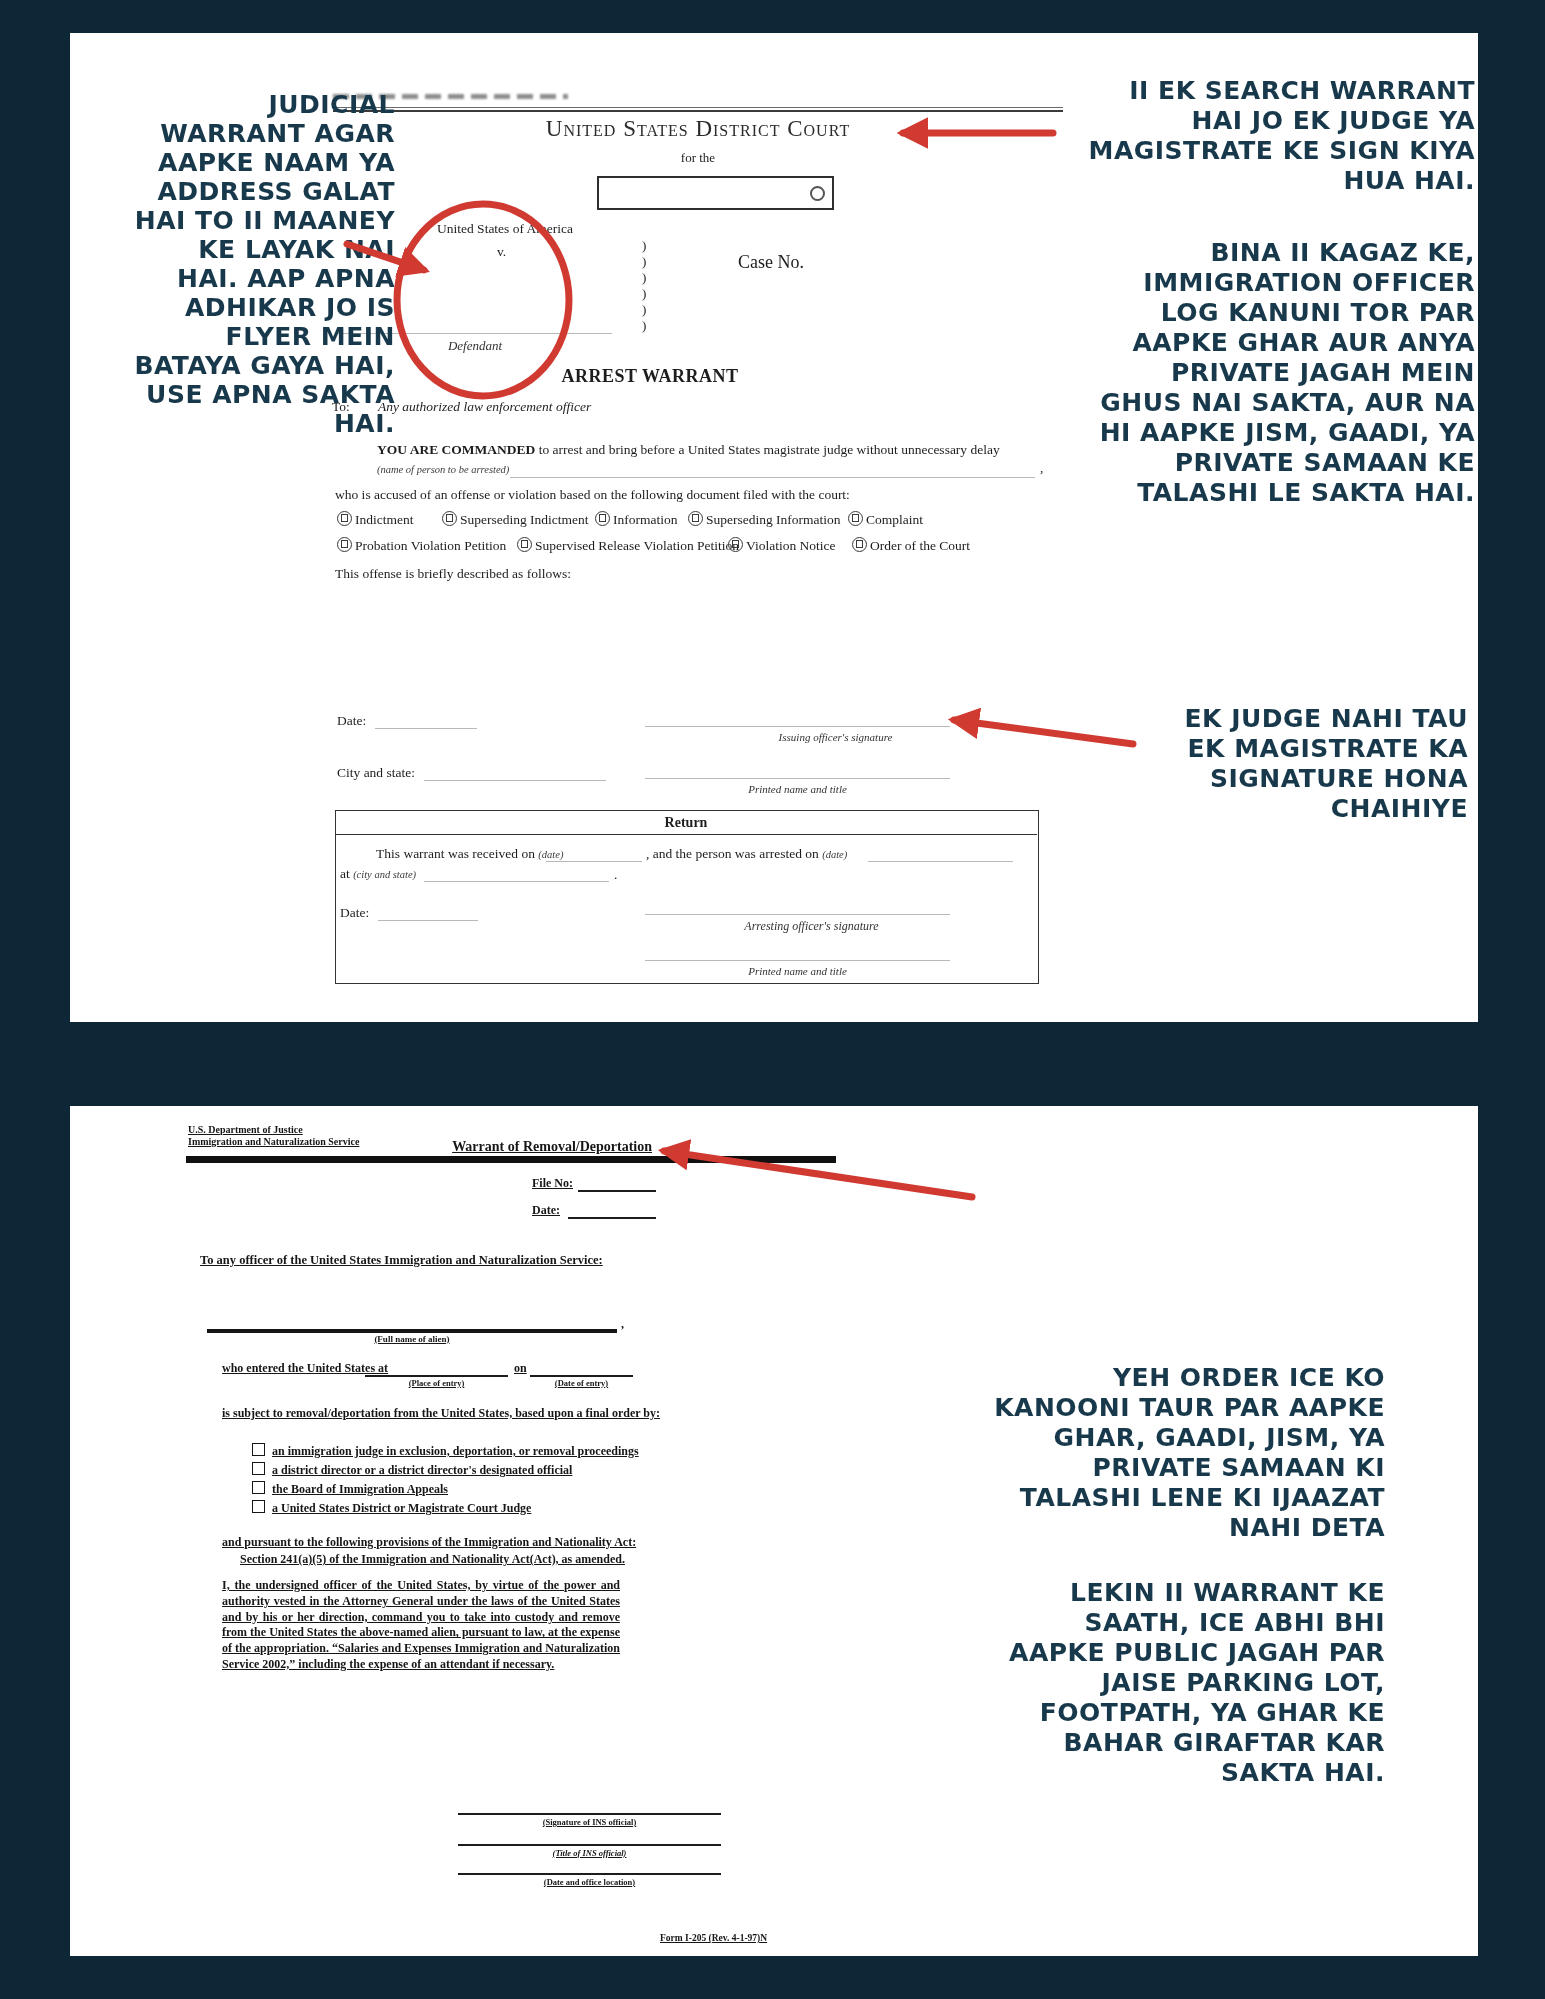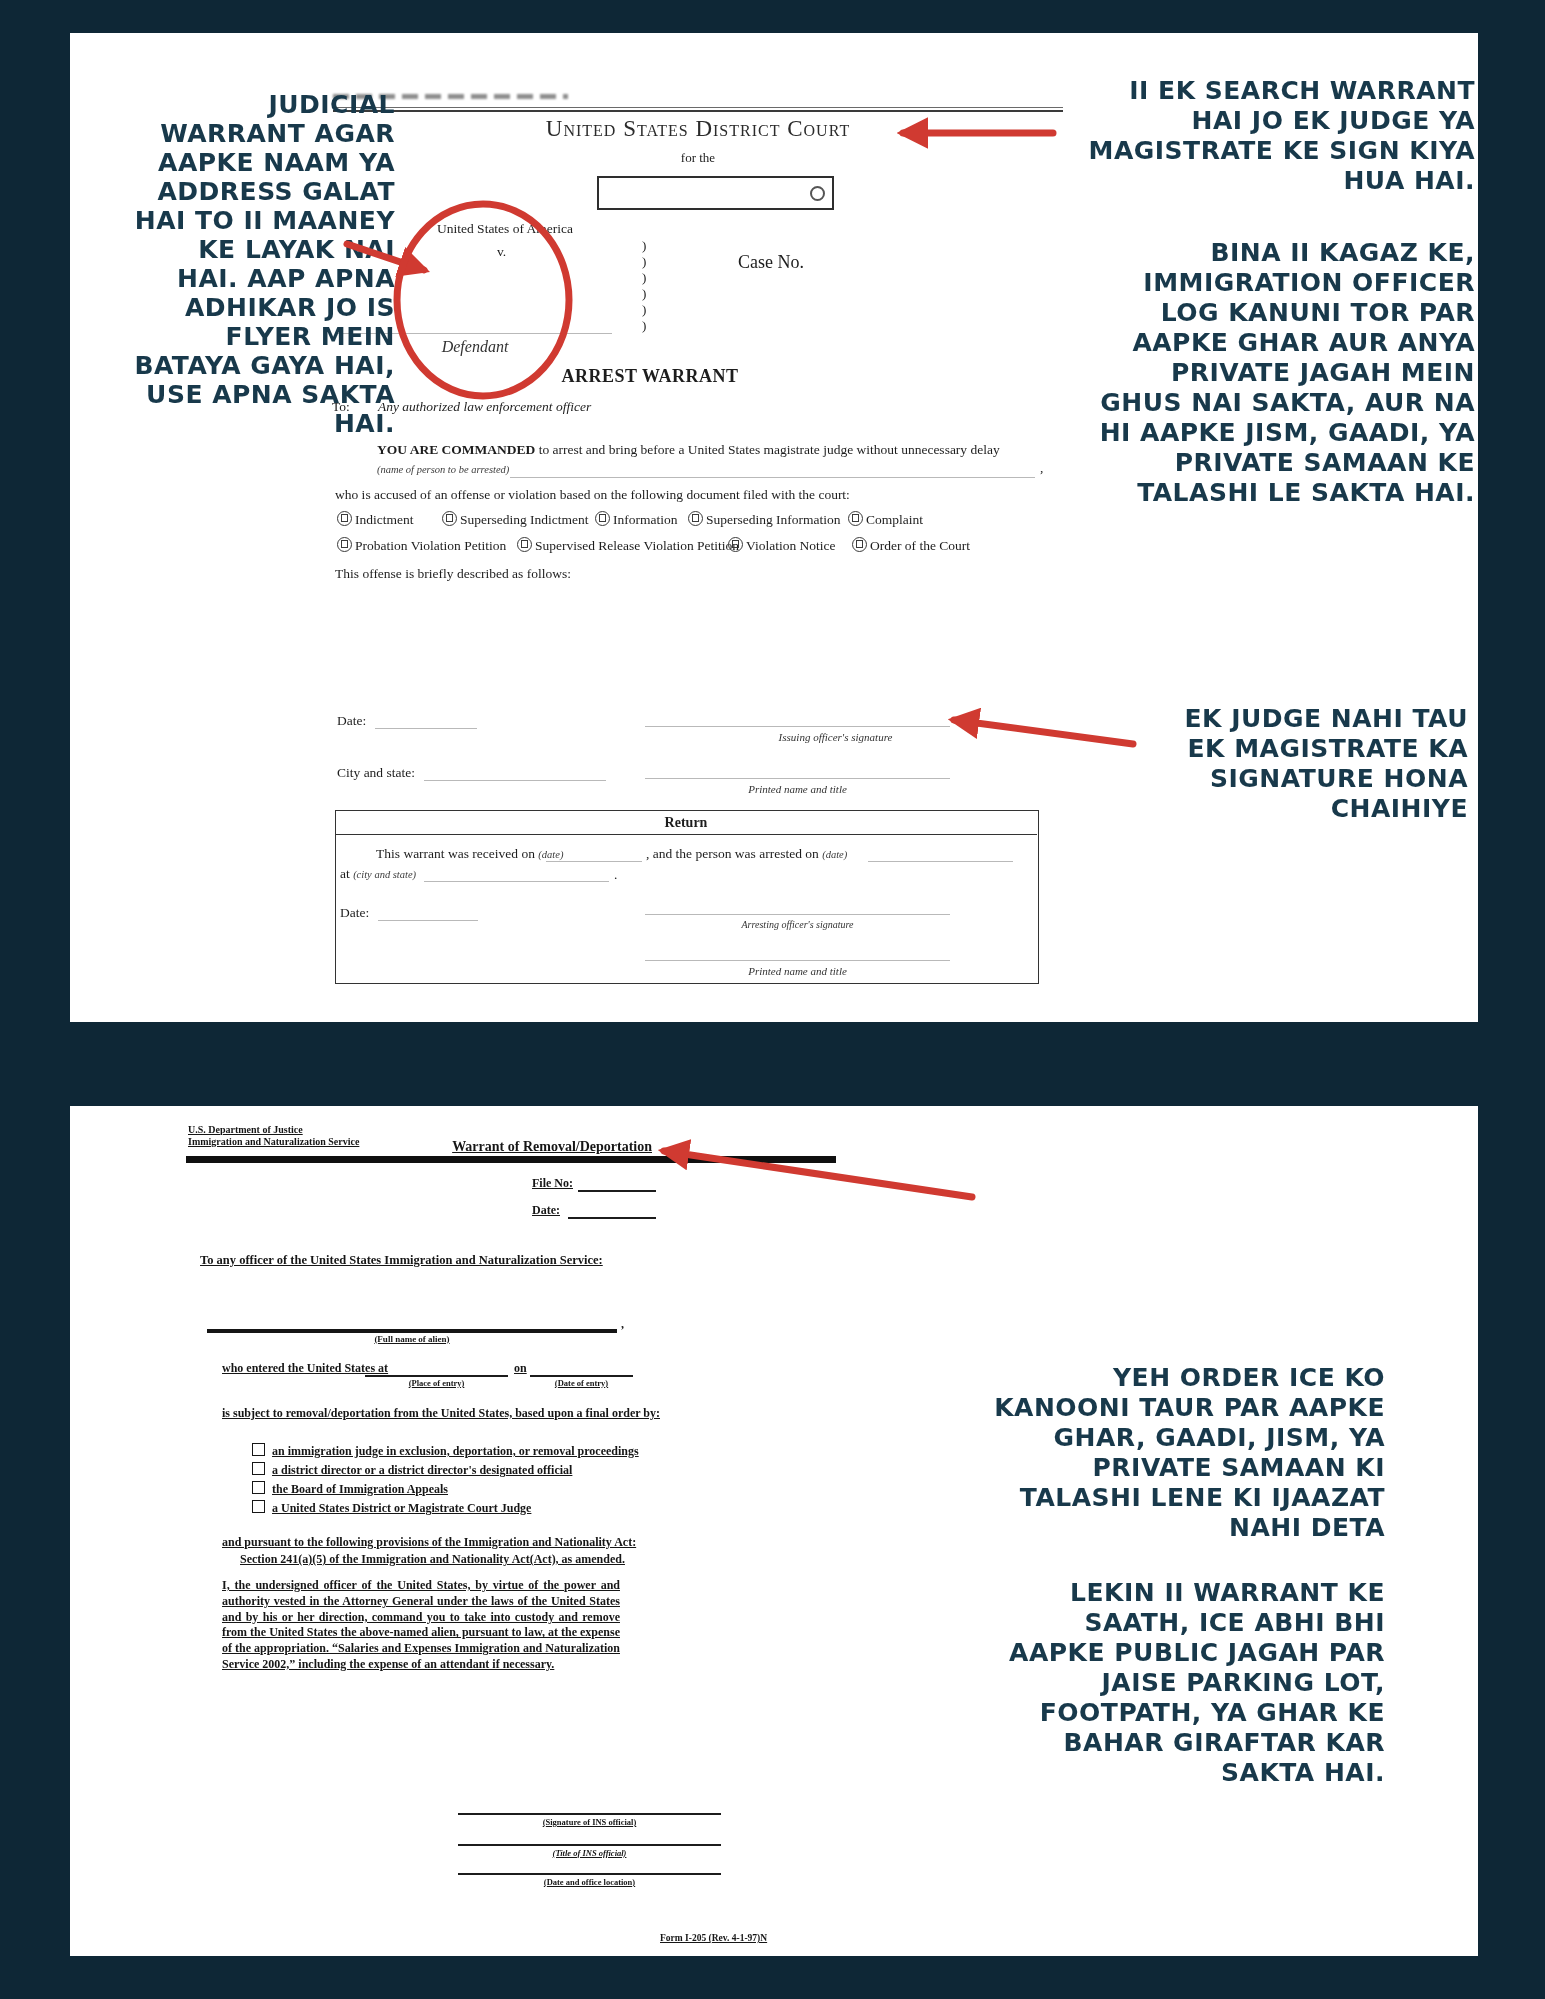--- a/index.html
+++ b/index.html
@@ -68,21 +68,21 @@
     <div class="abs" style="left:497px;top:244px;">v.</div>
     <div class="abs" style="left:642px;top:238px;white-space:pre-line;font-size:13px;line-height:16px;">)
 )
 )
 )
 )
 )</div>
     <div class="abs" style="left:738px;top:252px;font-size:18px;">Case No.</div>
 
     <div class="abs line" style="left:338px;top:333px;width:274px;"></div>
-    <div class="abs ctr ital" style="left:338px;top:338px;width:274px;font-size:16px;color:#333;">Defendant</div>
+    <div class="abs ctr ital" style="left:338px;top:338px;width:274px;font-size:13px;color:#333;">Defendant</div>
 
     <div class="abs ctr" style="left:470px;top:366px;width:360px;font-weight:bold;font-size:18px;letter-spacing:.5px;">ARREST WARRANT</div>
 
     <div class="abs" style="left:332px;top:399px;">To:</div>
     <div class="abs" style="left:378px;top:399px;font-style:italic;">Any authorized law enforcement officer</div>
 
     <div class="abs" style="left:377px;top:442px;width:680px;"><b>YOU ARE COMMANDED</b><span> to arrest and bring before a United States magistrate judge without unnecessary delay</span></div>
     <div class="abs hint" style="left:377px;top:464px;">(name of person to be arrested)</div>
     <div class="abs line" style="left:510px;top:477px;width:525px;"></div>
     <div class="abs" style="left:1040px;top:460px;">,</div>
@@ -120,21 +120,21 @@
     <div class="abs line" style="left:546px;top:861px;width:96px;"></div>
     <div class="abs" style="left:646px;top:846px;"><span>, and the person was arrested on</span> <span class="hint">(date)</span></div>
     <div class="abs line" style="left:868px;top:861px;width:145px;"></div>
     <div class="abs" style="left:340px;top:866px;"><span>at</span> <span class="hint">(city and state)</span></div>
     <div class="abs line" style="left:424px;top:881px;width:185px;"></div>
     <div class="abs" style="left:614px;top:867px;">.</div>
 
     <div class="abs" style="left:340px;top:905px;">Date:</div>
     <div class="abs line" style="left:378px;top:920px;width:100px;"></div>
     <div class="abs line" style="left:645px;top:914px;width:305px;"></div>
-    <div class="abs ctr ital" style="left:645px;top:919px;width:305px;font-size:10px;color:#333;">Arresting officer's signature</div>
+    <div class="abs ctr ital" style="left:659px;top:919px;width:305px;font-size:12px;color:#333;">Arresting officer's signature</div>
     <div class="abs line" style="left:645px;top:960px;width:305px;"></div>
     <div class="abs ctr ital" style="left:645px;top:965px;width:305px;font-size:11px;color:#333;">Printed name and title</div>
   </div>
 
   <div class="layer d2-wrap">
     <div class="abs d2" style="left:188px;top:1124px;font-size:10px;">U.S. Department of Justice</div>
     <div class="abs d2" style="left:188px;top:1136px;font-size:10px;">Immigration and Naturalization Service</div>
     <div class="abs d2" style="left:400px;top:1139px;width:252px;text-align:right;font-size:14px;">Warrant of Removal/Deportation</div>
     <div class="abs" style="left:186px;top:1156px;width:650px;height:7px;background:#101010;"></div>
 

